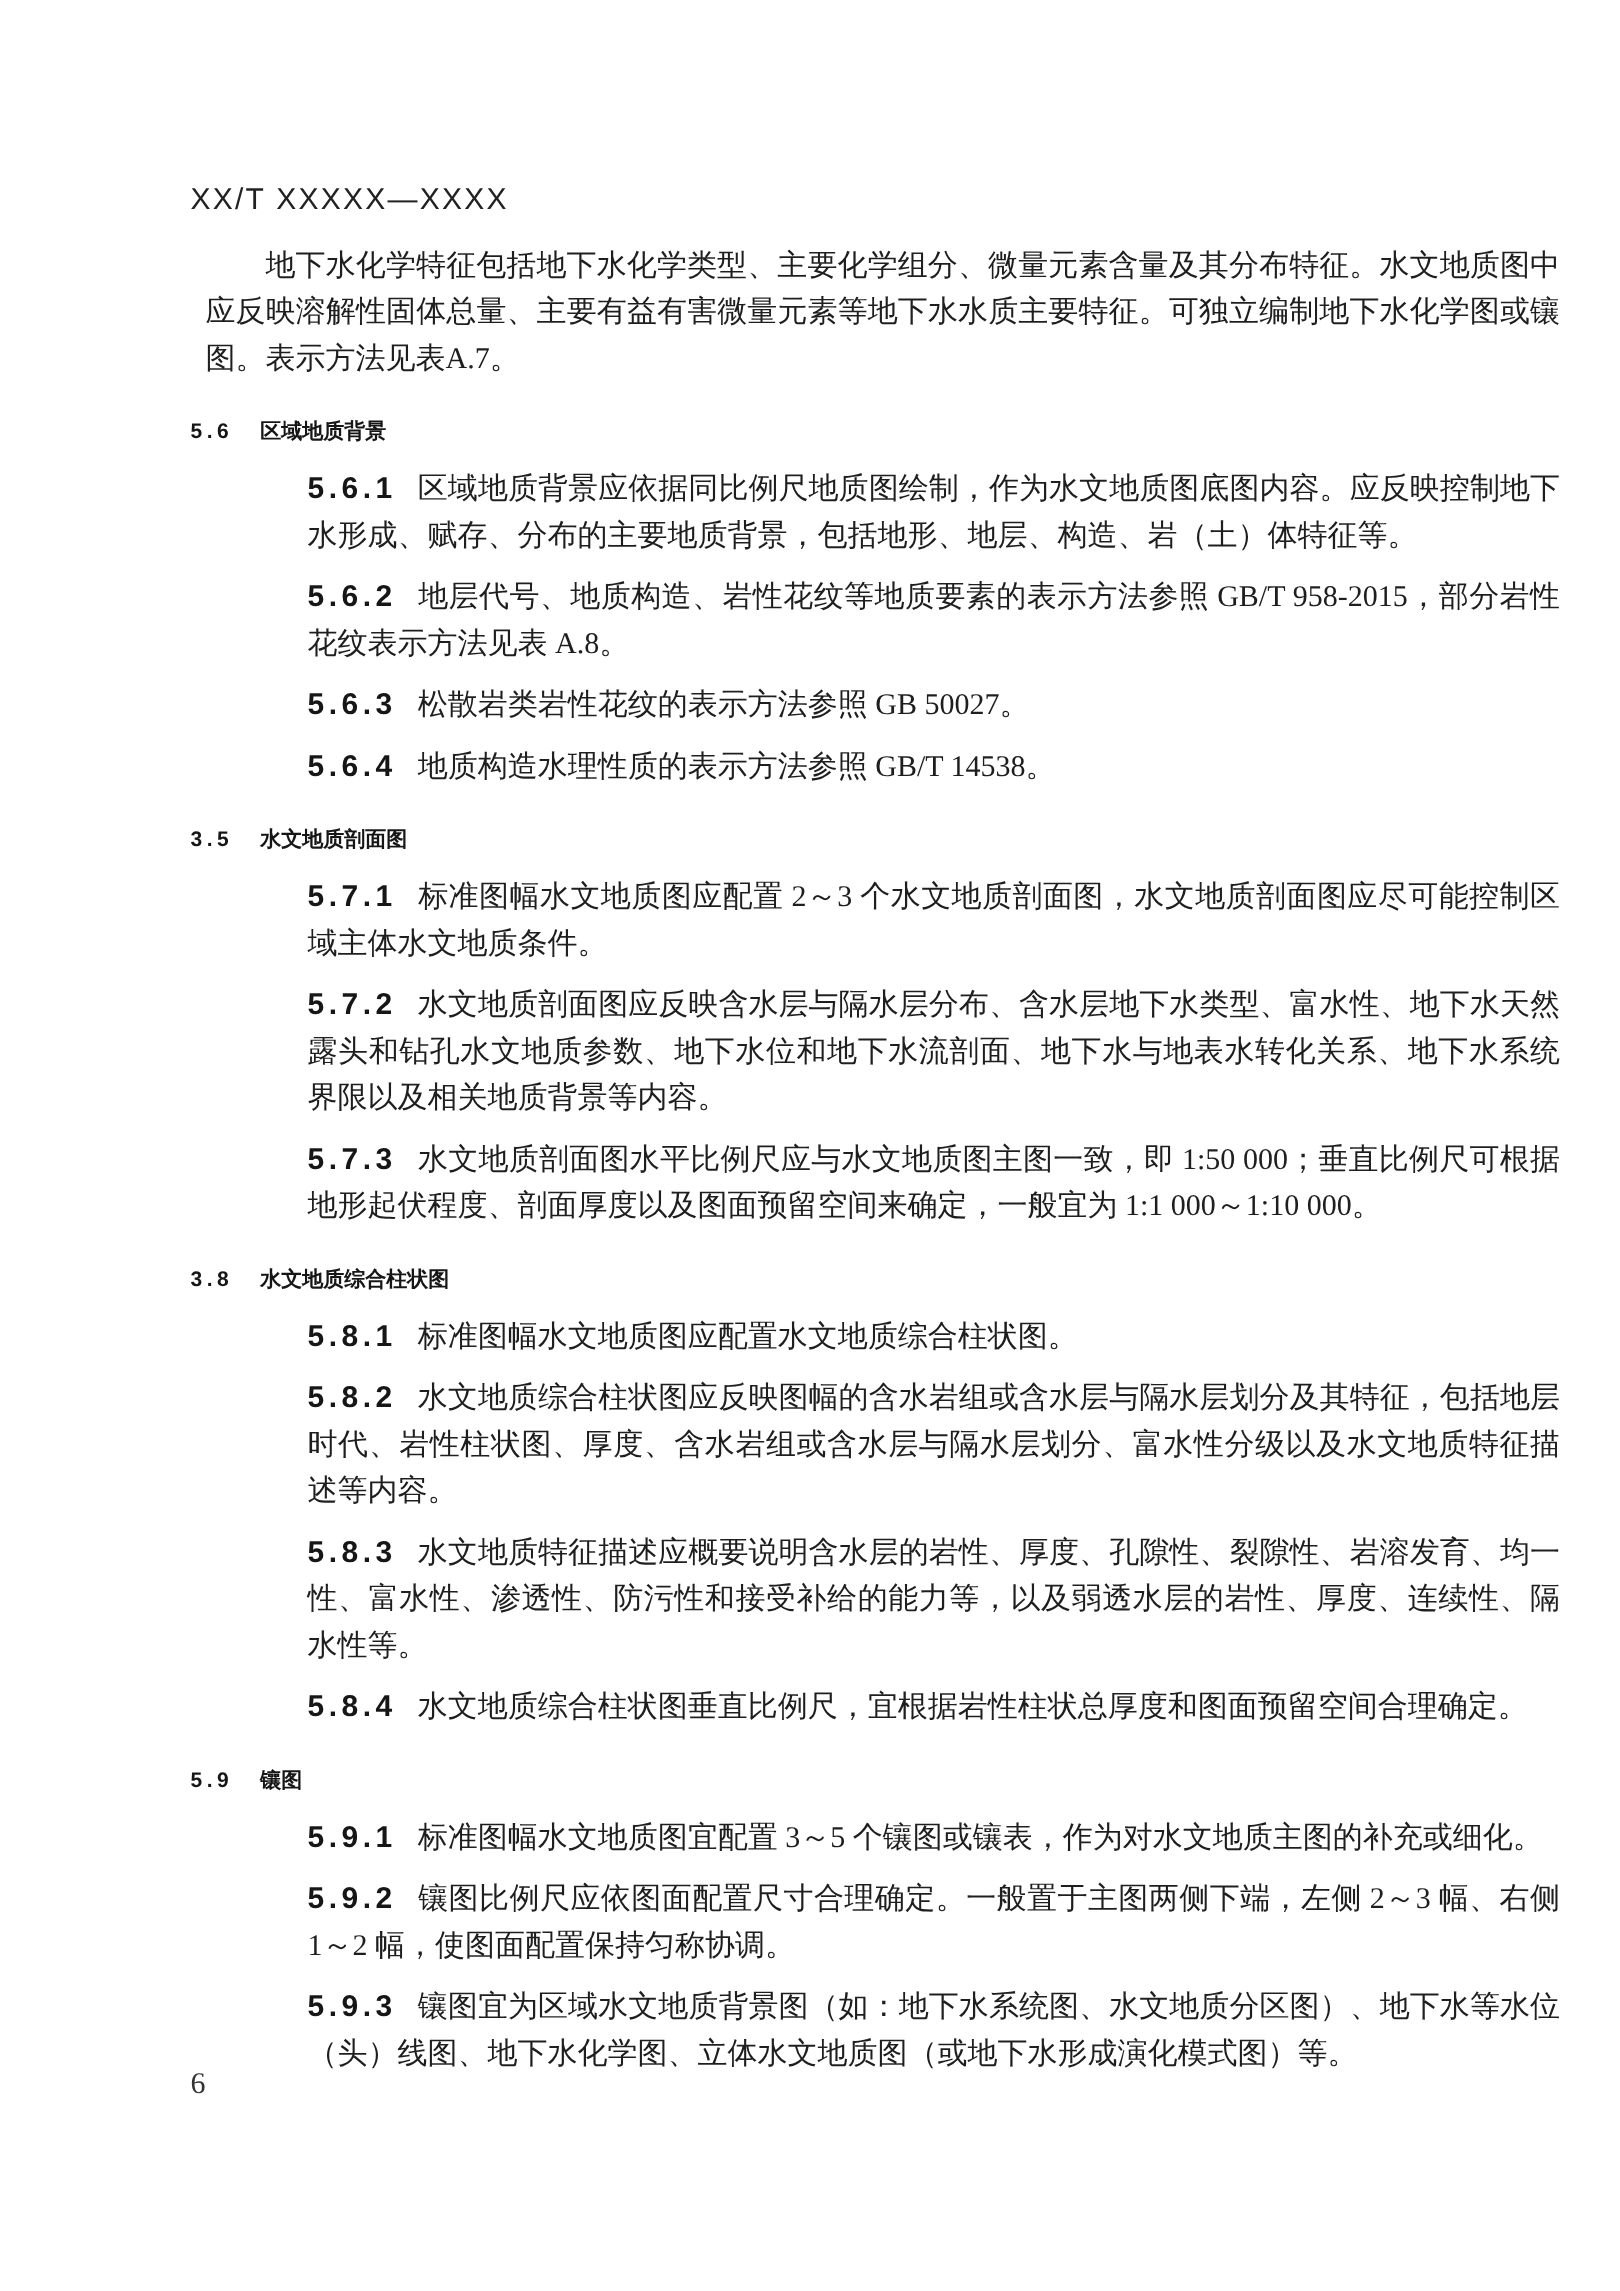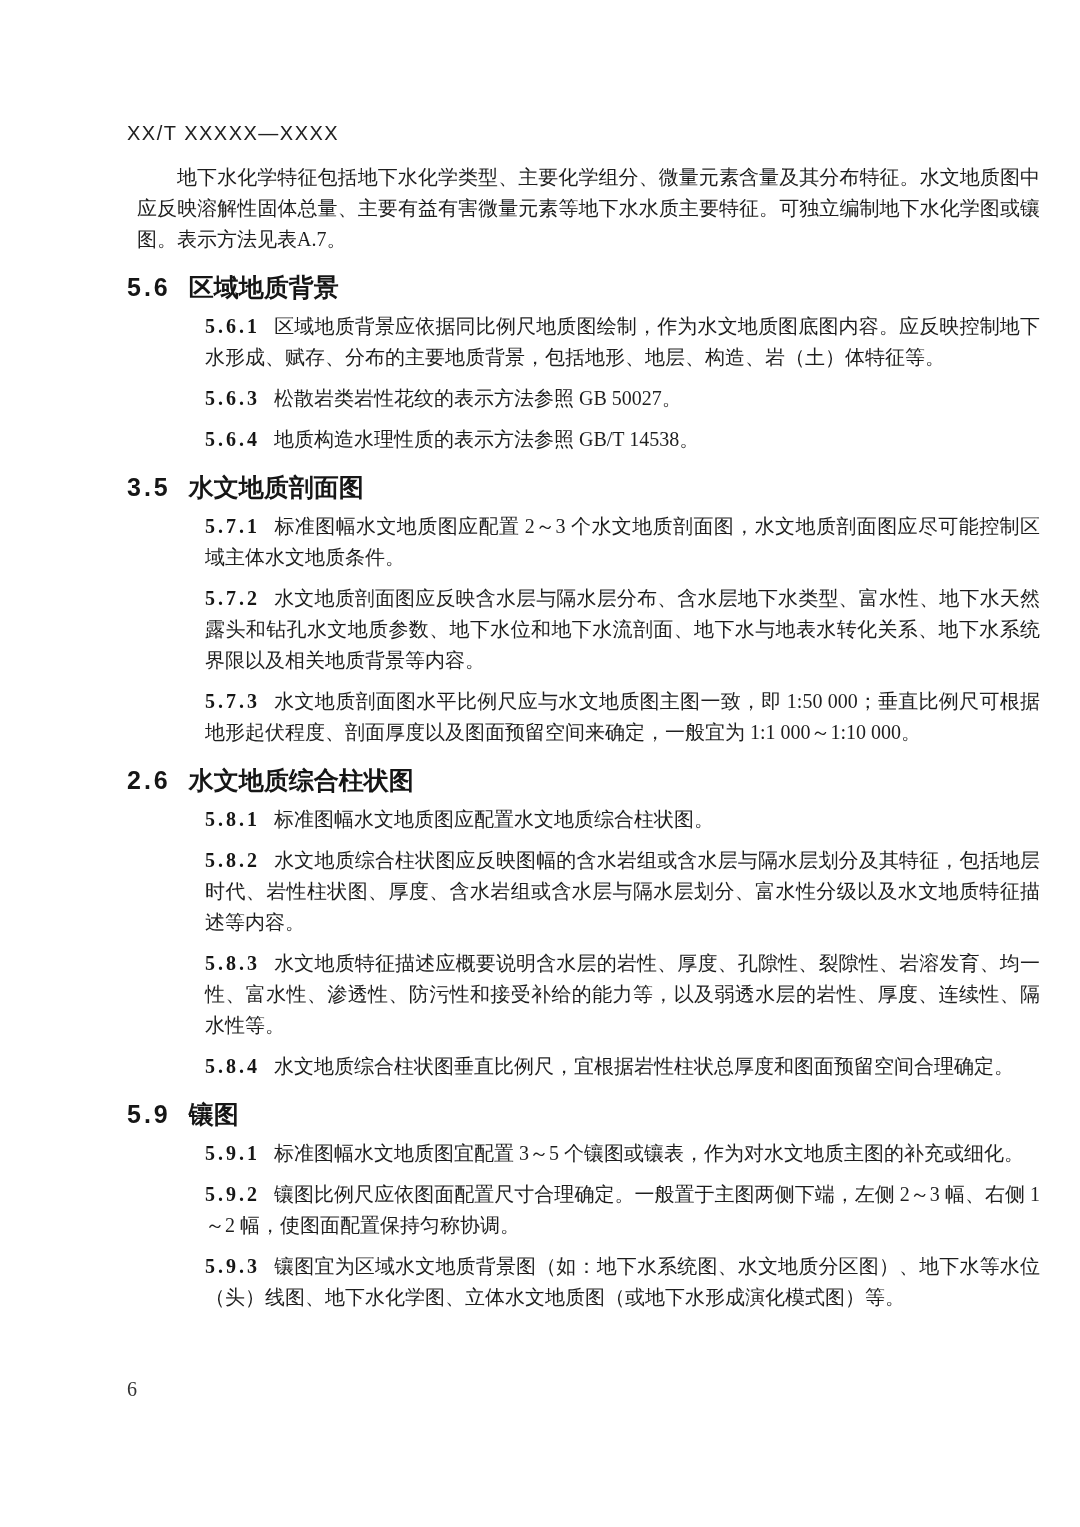--- a/index.html
+++ b/index.html
@@ -29,36 +29,36 @@
     margin: 17px 0 0 10px;
     font-size: 20px;
     line-height: 31px;
     text-align: justify;
     text-indent: 2em;
   }
   .section-heading {
     margin-top: 19px;
     font-family: "Liberation Sans", "DejaVu Sans", sans-serif;
     font-weight: bold;
-    font-size: 25px;
+    font-size: 14px;
     line-height: 27px;
     color: #161616;
   }
   .section-heading .sec-num {
     letter-spacing: 3px;
     margin-right: 18px;
   }
   .clause {
     margin: 10px 0 0 78px;
     font-size: 20px;
     line-height: 31px;
     text-align: justify;
   }
   .clause .clause-num {
-    font-family: Liberation Serif, serif;
+    font-family: Liberation Sans, sans-serif;
     font-weight: 600;
     letter-spacing: 3px;
     margin-right: 14px;
     color: #161616;
   }
   .page-number {
     position: absolute;
     left: 127px;
     top: 1378px;
     font-size: 20px;
@@ -72,36 +72,37 @@
 
   <div class="doc-code">XX/T XXXXX—XXXX</div>
 
   <p class="intro">地下水化学特征包括地下水化学类型、主要化学组分、微量元素含量及其分布特征。水文地质图中应反映溶解性固体总量、主要有益有害微量元素等地下水水质主要特征。可独立编制地下水化学图或镶图。表示方法见表A.7。</p>
 
   <div>
     <div class="section-heading">
       <span class="sec-num">5.6</span><span>区域地质背景</span>
     </div>
     <p class="clause"><span class="clause-num">5.6.1</span><span>区域地质背景应依据同比例尺地质图绘制，作为水文地质图底图内容。应反映控制地下水形成、赋存、分布的主要地质背景，包括地形、地层、构造、岩（土）体特征等。</span></p>
+    <p class="clause"><span class="clause-num">5.6.2</span><span>地层代号、地质构造、岩性花纹等地质要素的表示方法参照 GB/T 958-2015，部分岩性花纹表示方法见表 A.8。</span></p>
     <p class="clause"><span class="clause-num">5.6.3</span><span>松散岩类岩性花纹的表示方法参照 GB 50027。</span></p>
     <p class="clause"><span class="clause-num">5.6.4</span><span>地质构造水理性质的表示方法参照 GB/T 14538。</span></p>
   </div>
 
   <div>
     <div class="section-heading">
       <span class="sec-num">3.5</span><span>水文地质剖面图</span>
     </div>
     <p class="clause"><span class="clause-num">5.7.1</span><span>标准图幅水文地质图应配置 2～3 个水文地质剖面图，水文地质剖面图应尽可能控制区域主体水文地质条件。</span></p>
     <p class="clause"><span class="clause-num">5.7.2</span><span>水文地质剖面图应反映含水层与隔水层分布、含水层地下水类型、富水性、地下水天然露头和钻孔水文地质参数、地下水位和地下水流剖面、地下水与地表水转化关系、地下水系统界限以及相关地质背景等内容。</span></p>
     <p class="clause"><span class="clause-num">5.7.3</span><span>水文地质剖面图水平比例尺应与水文地质图主图一致，即 1:50 000；垂直比例尺可根据地形起伏程度、剖面厚度以及图面预留空间来确定，一般宜为 1:1 000～1:10 000。</span></p>
   </div>
 
   <div>
     <div class="section-heading">
-      <span class="sec-num">2.6</span><span>水文地质综合柱状图</span>
+      <span class="sec-num">3.8</span><span>水文地质综合柱状图</span>
     </div>
     <p class="clause"><span class="clause-num">5.8.1</span><span>标准图幅水文地质图应配置水文地质综合柱状图。</span></p>
     <p class="clause"><span class="clause-num">5.8.2</span><span>水文地质综合柱状图应反映图幅的含水岩组或含水层与隔水层划分及其特征，包括地层时代、岩性柱状图、厚度、含水岩组或含水层与隔水层划分、富水性分级以及水文地质特征描述等内容。</span></p>
     <p class="clause"><span class="clause-num">5.8.3</span><span>水文地质特征描述应概要说明含水层的岩性、厚度、孔隙性、裂隙性、岩溶发育、均一性、富水性、渗透性、防污性和接受补给的能力等，以及弱透水层的岩性、厚度、连续性、隔水性等。</span></p>
     <p class="clause"><span class="clause-num">5.8.4</span><span>水文地质综合柱状图垂直比例尺，宜根据岩性柱状总厚度和图面预留空间合理确定。</span></p>
   </div>
 
   <div>
     <div class="section-heading">
       <span class="sec-num">5.9</span><span>镶图</span>

